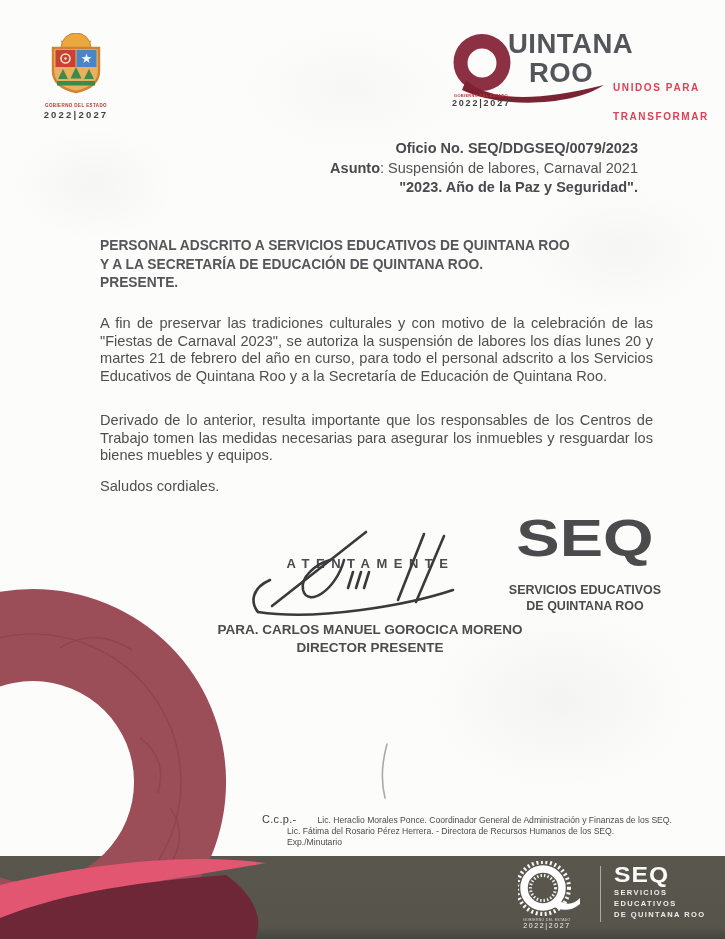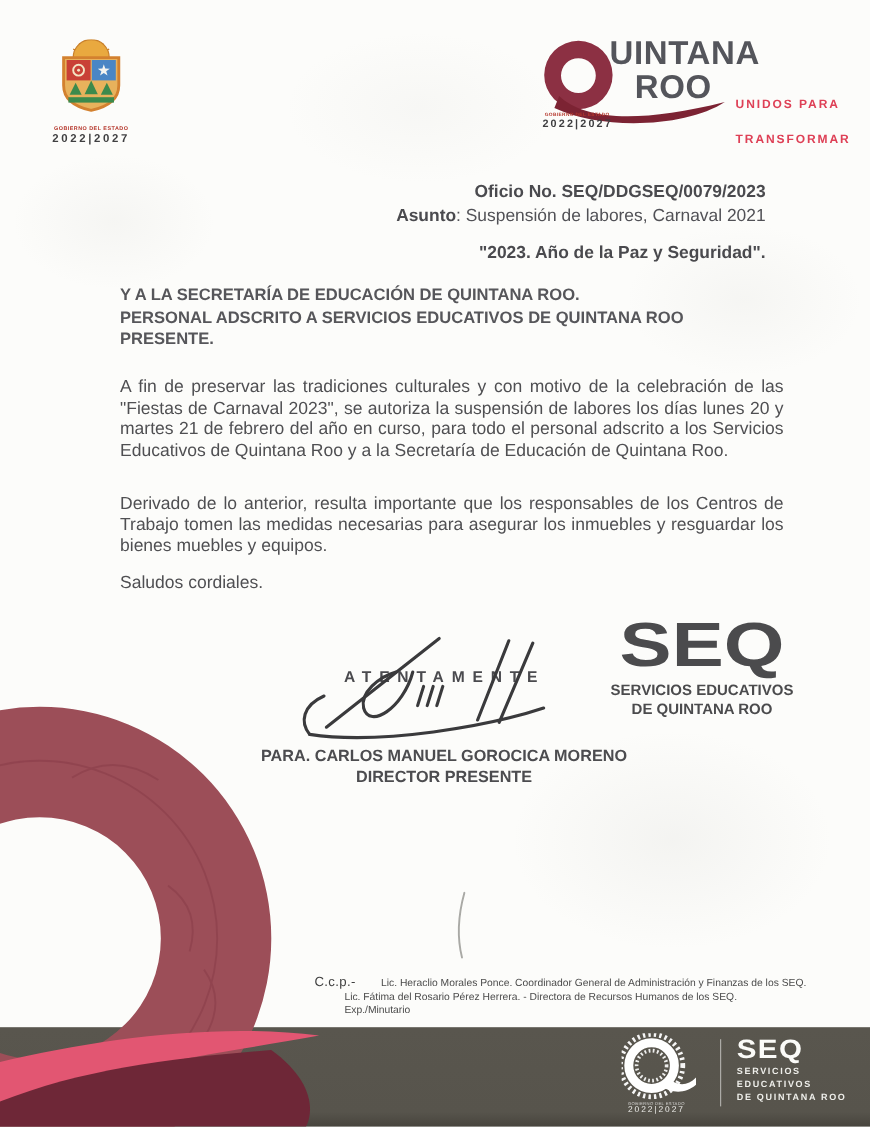--- a/index.html
+++ b/index.html
@@ -26,37 +26,37 @@
   .brand-q-svg { position:absolute; left:0; top:2px; }
   .brand-word-top { position:absolute; left:56px; top:0; font-size:27.5px; line-height:1; font-weight:700; color:#54555b; letter-spacing:.5px; }
   .brand-word-roo { position:absolute; left:77px; top:29px; font-size:27.5px; line-height:1; font-weight:800; color:#54555b; letter-spacing:.5px; }
   .brand-tagline { position:absolute; left:161px; top:35px; }
   .brand-tagline div { font-size:10px; font-weight:800; color:#de4056; letter-spacing:1.6px; line-height:13px;margin-top:16px; }
   .brand-gob { position:absolute; left:0; top:63px; width:58px; text-align:center; font-size:4px; color:#b5372c; font-weight:700; letter-spacing:.3px; }
   .brand-period { position:absolute; left:0; top:68px; width:58px; text-align:center; font-size:9px; font-weight:800; color:#3f3f41; letter-spacing:1.8px; }
 
   
   .hdr { top:139px; right:87px; text-align:right; font-size:14.5px; line-height:19.5px; color:#515156; z-index:4; }
-  .hdr .b { font-weight:800; color:#4a4a4e;margin-top:12px; }
+  .hdr .b { font-weight:800; color:#4a4a4e; }
 
   
   .recipient { left:100px; top:237px; font-size:13.8px; font-weight:800; line-height:18.6px; color:#56565a; z-index:4; }
 
   
   .para { left:100px; width:553px; font-size:14.6px; line-height:17.6px; text-align:justify; color:#4f4f52; z-index:4; }
   .p1 { top:315px; }
   .p2 { top:412px; }
   .closing { left:100px; top:478px; font-size:14.6px; color:#4f4f52; z-index:4; }
 
   
   .atentamente { left:258px; top:556px; width:225px; text-align:center; font-size:13px; font-weight:700; letter-spacing:6.5px; color:#4a4a4e; z-index:4; }
   .sig-svg { left:248px; top:520px; z-index:5; }
   .seq-mark { left:500px; top:512px; width:170px; text-align:center; color:#4b4b4d; z-index:4; }
   .seq-acronym { font-size:52px; line-height:52px; font-weight:800; letter-spacing:0; transform:scaleX(1.25); transform-origin:center; }
-  .seq-sub { font-size:12.5px; font-weight:800; line-height:16px; margin-top:3px; }
+  .seq-sub { font-size:12.5px; font-weight:800; line-height:16px; margin-top:18px; }
   .name-block { left:150px; top:621px; width:440px; text-align:center; font-size:13.5px; font-weight:800; line-height:18px; color:#4c4c4f; z-index:4; }
 
   
   .ccp { left:262px; top:814px; width:430px; font-size:8.6px; line-height:10.8px; color:#4b4b4b; z-index:4; }
   .ccp-prefix { font-size:11px; letter-spacing:.3px; margin-right:21px; color:#3f3f3f; }
   .ccp-indent { padding-left:25px; }
 
   
   .band { left:0; top:856px; width:725px; height:83px; background:linear-gradient(180deg,#59564e 0%, #57544c 85%, #47443d 100%); z-index:1; }
   .decor { left:0; top:578px; z-index:2; }
@@ -117,22 +117,22 @@
     <div class="brand-period">2022|2027</div>
   </div>
 
   <div class="abs hdr">
     <div class="b">Oficio No. SEQ/DDGSEQ/0079/2023</div>
     <div><span class="b">Asunto</span><span>: Suspensión de labores, Carnaval 2021</span></div>
     <div class="b">"2023. Año de la Paz y Seguridad".</div>
   </div>
 
   <div class="abs recipient">
+    <div>PERSONAL ADSCRITO A SERVICIOS EDUCATIVOS DE QUINTANA ROO</div>
     <div>Y A LA SECRETARÍA DE EDUCACIÓN DE QUINTANA ROO.</div>
-    <div>PERSONAL ADSCRITO A SERVICIOS EDUCATIVOS DE QUINTANA ROO</div>
     <div>PRESENTE.</div>
   </div>
 
   <div class="abs para p1">A fin de preservar las tradiciones culturales y con motivo de la celebración de las "Fiestas de Carnaval 2023", se autoriza la suspensión de labores los días lunes 20 y martes 21 de febrero del año en curso, para todo el personal adscrito a los Servicios Educativos de Quintana Roo y a la Secretaría de Educación de Quintana Roo.</div>
   <div class="abs para p2">Derivado de lo anterior, resulta importante que los responsables de los Centros de Trabajo tomen las medidas necesarias para asegurar los inmuebles y resguardar los bienes muebles y equipos.</div>
   <div class="abs closing">Saludos cordiales.</div>
 
   <div class="abs atentamente">ATENTAMENTE</div>
   <svg class="abs sig-svg" width="215" height="100" viewBox="0 0 215 100">
     <g fill="none" stroke="#3a3a3c" stroke-width="2.6" stroke-linecap="round">

